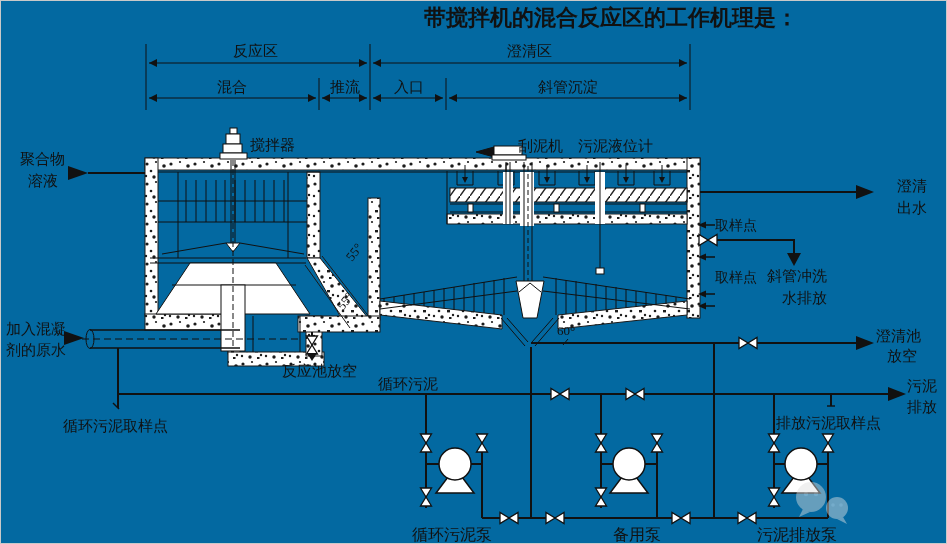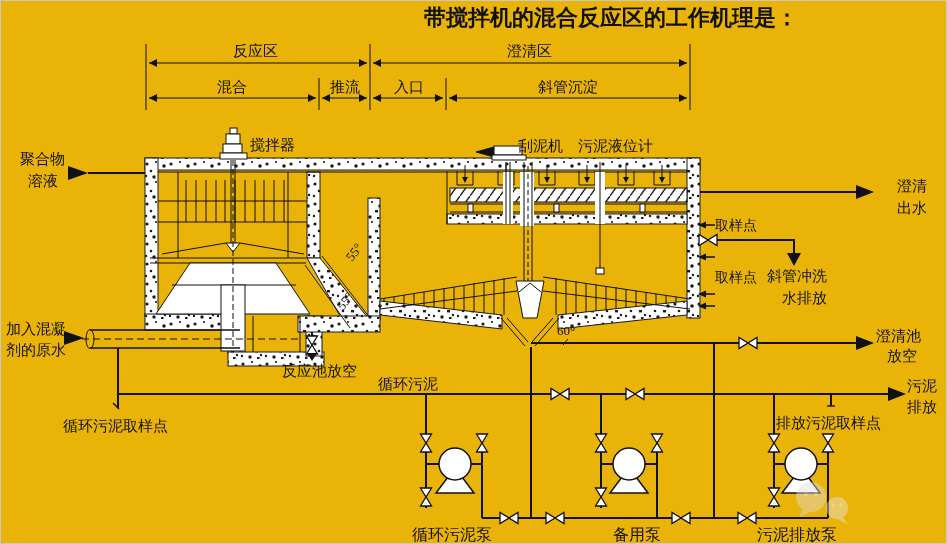--- a/index.html
+++ b/index.html
@@ -1,16 +1,16 @@
 <!DOCTYPE html>
 <html><head>
 <meta charset="utf-8">
 <style>
   html,body{margin:0;padding:0;background:#fff;}
-  .page{width:947px;height:544px;position:relative;background:#eab308;overflow:hidden;
+  .page{width:947px;height:544px;position:relative;background:#0369a1;overflow:hidden;
         font-family:"Liberation Serif", serif;}
   svg{display:block;}
   text{fill:#111;font-family:"Liberation Serif", serif;}
   .t15{font-size:15px;}
   .t14{font-size:14px;}
   .t13{font-size:13px;}
   .title-t{font-size:22px;font-weight:bold;}
   .pump-t{font-size:16px;}
 </style>
 </head>

